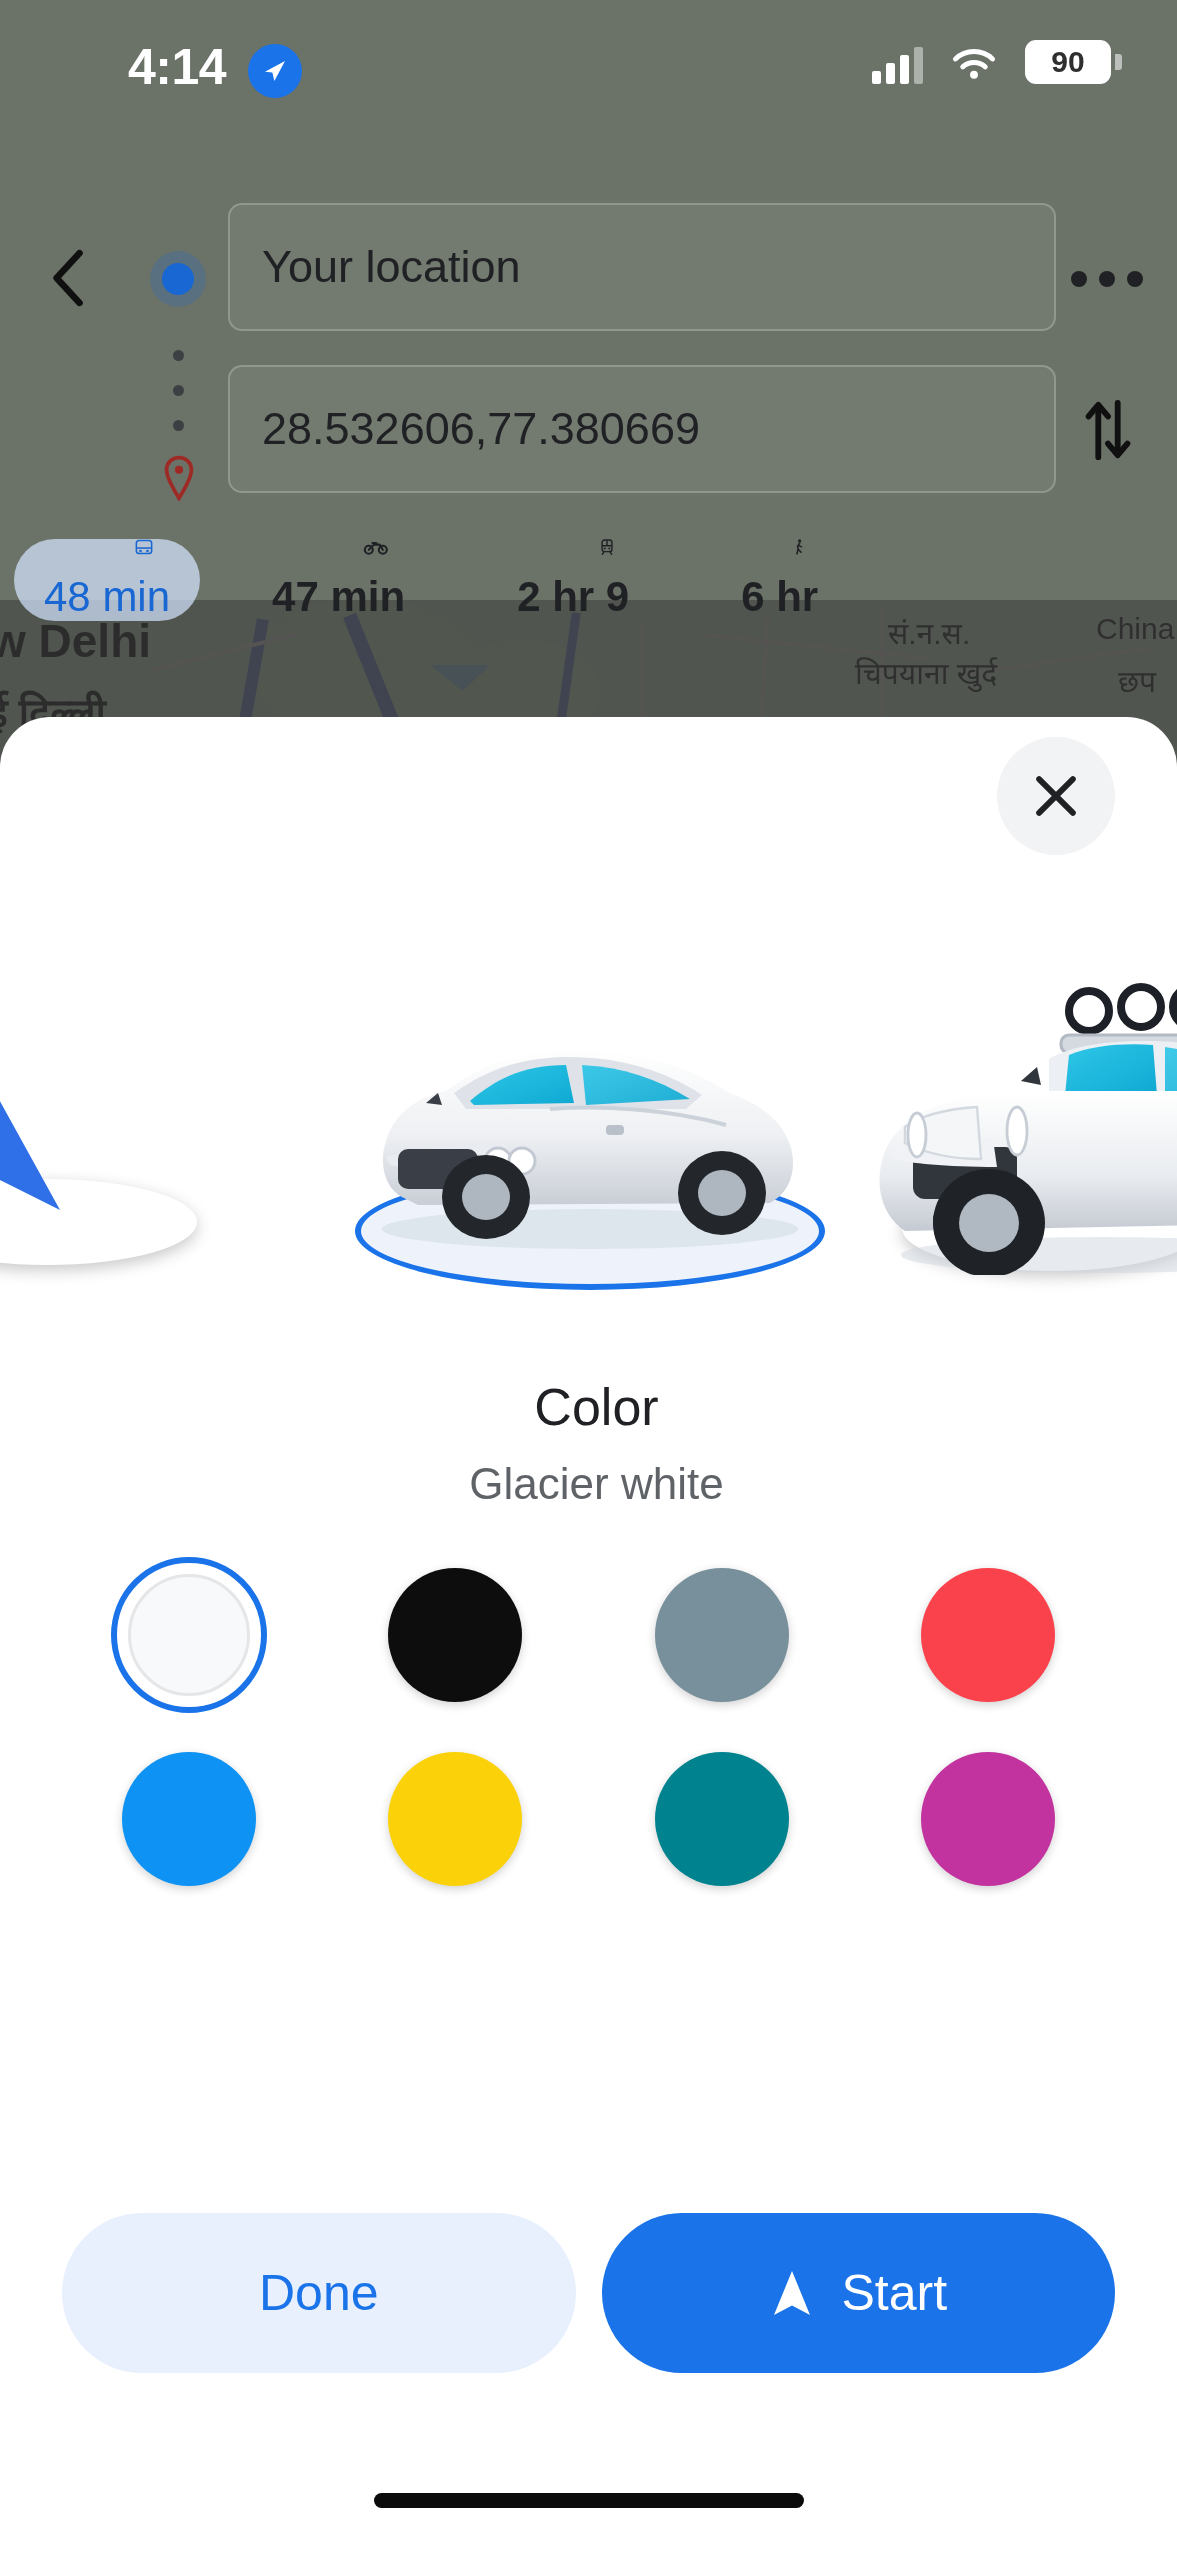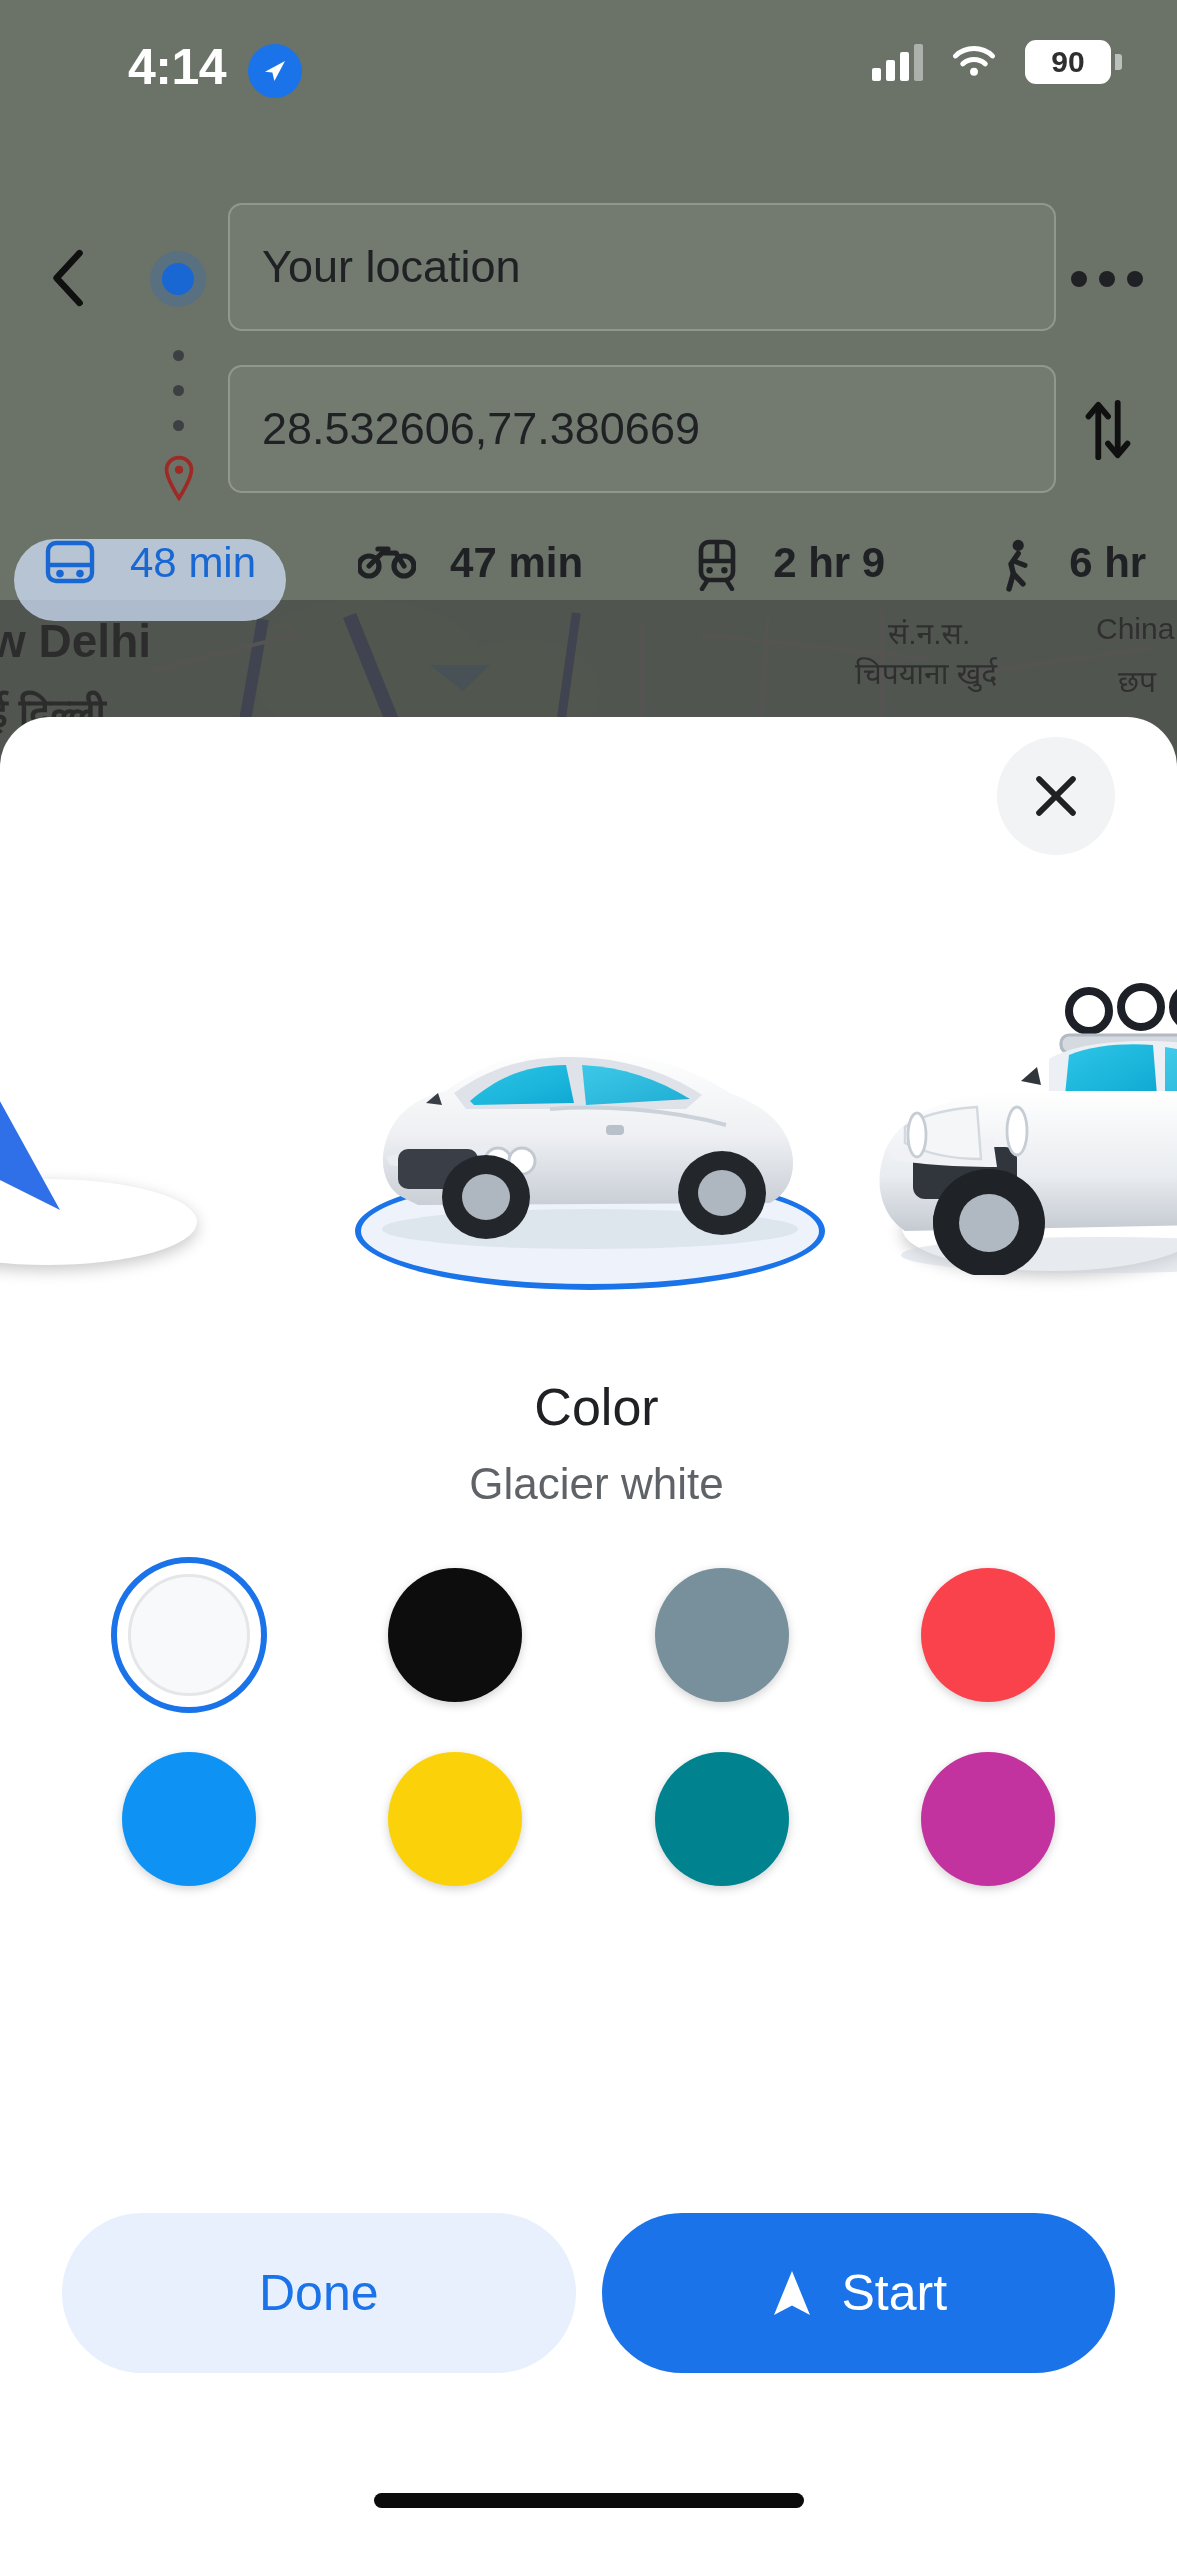--- a/index.html
+++ b/index.html
@@ -41,21 +41,21 @@
   }
   #clock{
     position:absolute; left:128px; top:38px;
     font-size:50px; font-weight:600; letter-spacing:-0.5px; color:#ffffff;
   }
   #nav-status-badge{
     position:absolute; left:248px; top:44px; width:54px; height:54px;
     background:#1a73e8; border-radius:50%;
   }
   #nav-status-badge svg{ position:absolute; left:12px; top:12px; }
-  #status-right{ position:absolute; right:55px; top:40px; display:flex; align-items:center; gap:26px; }
+  #status-right{ position:absolute; right:55px; top:40px; display:flex; align-items:flex-end; gap:26px; }
   .bars{ display:flex; align-items:flex-end; gap:5px; height:38px; }
   .bars i{ display:block; width:9px; background:#ffffff; border-radius:2px; }
   .bars i:nth-child(1){ height:13px; }
   .bars i:nth-child(2){ height:21px; }
   .bars i:nth-child(3){ height:29px; }
   .bars i:nth-child(4){ height:37px; background:rgba(255,255,255,0.45); }
   #battery{
     display:flex; align-items:center; justify-content:center;
     background:#ffffff; color:#2f2f2f; border-radius:11px;
     width:86px; height:44px; font-size:30px; font-weight:700;
@@ -97,22 +97,23 @@
     position:absolute; right:22px; top:208px; width:94px; height:94px;
     display:flex; align-items:center; justify-content:center;
   }
 
   
   #modes{
     position:absolute; left:0; top:527px; width:1177px; height:105px; z-index:25;
     display:flex; align-items:center;
   }
   .mode{
-    display:flex; align-items:flex-start; gap:34px; height:82px; padding:0 30px;
+    display:flex; align-items:flex-end; gap:18px; height:82px; padding:0 30px;
     border-radius:44px;
+    flex-direction:column;
   }
   .mode .m-label{ font-size:42px; color:#202124; font-weight:700; white-space:nowrap; }
   .mode.sel{ background:rgba(210,227,252,0.72); }
   .mode.sel .m-label{ color:#1967d2; font-weight:500; }
   #mode-0{ margin-left:14px; }
   #mode-1{ margin-left:42px; }
   #mode-2{ margin-left:52px; }
   #mode-3{ margin-left:52px; }
 
   

